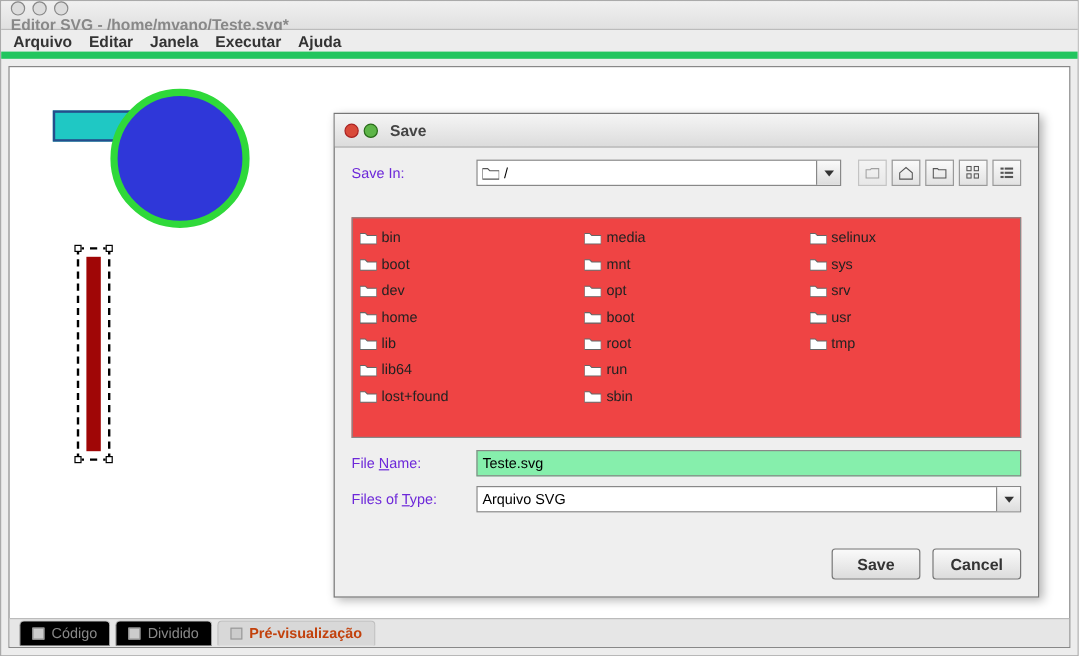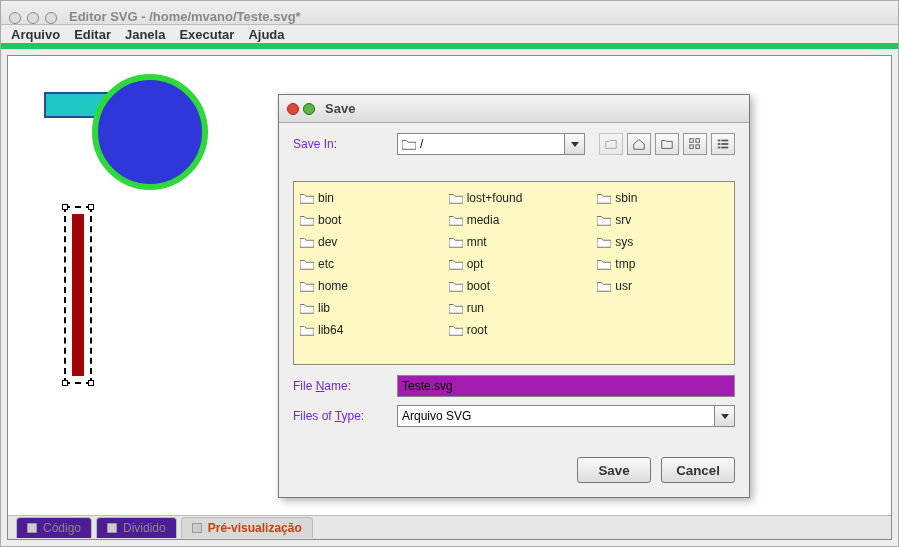--- a/index.html
+++ b/index.html
@@ -1,57 +1,57 @@
 <!DOCTYPE html>
 <html><head>
 <meta charset="utf-8">
 <style>
   * { box-sizing: border-box; margin: 0; padding: 0; }
   body { font-family: "Lucida Grande", Arial, sans-serif; font-size: 12px; background: #f4f4f4; width: 899px; height: 547px; overflow: hidden; }
   .window { width: 899px; height: 547px; background: #ededed; border: 1px solid #aaa; display: flex; flex-direction: column; }
-  .titlebar { height: 24px; background: linear-gradient(#f0f0f0,#e0e0e0); display: flex; align-items: flex-end; padding: 0 8px; border-bottom: 1px solid #bbb; }
+  .titlebar { height: 24px; background: linear-gradient(#f0f0f0,#e0e0e0); display: flex; align-items: flex-start; padding: 0 8px; border-bottom: 1px solid #bbb; flex-direction: column; }
   .traffic { display: flex; gap: 6px; margin-right: 12px; }
   .tl { width: 12px; height: 12px; border-radius: 50%; border: 1px solid #888; background: #ddd; }
   .title-text { color: #888; font-weight: bold; font-size: 13px; }
   .menubar { height: 24px; background: #ededed; display: flex; align-items: center; padding: 0 10px; gap: 14px; font-weight: bold; font-size: 13px; color: #333; border-bottom: 6px solid #22c55e; }
   .menubar span { cursor: default; }
   .workspace { flex: 1; position: relative; background: #fff; margin: 6px; border: 1px solid #888; }
   .canvas { position: absolute; inset: 0; }
   .rectshape { position: absolute; left: 36px; top: 36px; width: 96px; height: 26px; background: #1fc8c4; border: 2px solid #254d8b; }
   .circleshape { position: absolute; left: 84px; top: 18px; width: 116px; height: 116px; background: #2f37d9; border: 6px solid #2fd93a; border-radius: 50%; }
   .vbar-wrap { position: absolute; left: 56px; top: 150px; width: 28px; height: 178px; border: 2px dashed #000; display:flex; align-items:center; justify-content:center;}
   .vbar { width: 12px; height: 162px; background: #a00606; }
   .vbar-wrap .handle{position:absolute;width:6px;height:6px;background:#fff;border:1px solid #000;}
   .vbar-wrap .h-tl{left:-4px;top:-4px}.vbar-wrap .h-tr{right:-4px;top:-4px}
   .vbar-wrap .h-bl{left:-4px;bottom:-4px}.vbar-wrap .h-br{right:-4px;bottom:-4px}
   .tabs { position: absolute; left: 0; right: 0; bottom: 0; height: 24px; background: #e6e6e6; display: flex; align-items: center; padding-left: 8px; gap: 4px; border-top:1px solid #bbb;}
-  .tab { display: flex; align-items: center; gap: 6px; padding: 3px 10px; border:1px solid #bbb; border-bottom:none; background:#4c1d95; color:#888; font-size:12px; border-radius:4px 4px 0 0;}
+  .tab { display: flex; align-items: center; gap: 6px; padding: 3px 10px; border:1px solid #bbb; border-bottom:none; background:#000000; color:#888; font-size:12px; border-radius:4px 4px 0 0;}
   .tab.active { background:#d8d8d8; color:#c2410c; font-weight:bold;}
   .tab .dot{width:10px;height:10px;background:#ccc;border:1px solid #999;}
-  .dialog { position: absolute; left: 270px; top: 38px; width: 472px; background: #efefef; border: 1px solid #777; box-shadow: 3px 3px 8px rgba(0,0,0,.3); }
+  .dialog { position: absolute; left: 270px; top: 38px; width: 588px; background: #efefef; border: 1px solid #777; box-shadow: 3px 3px 8px rgba(0,0,0,.3); }
   .dlg-title { height: 28px; background: linear-gradient(#f5f5f5,#dcdcdc); display: flex; align-items: center; padding: 0 8px; border-bottom:1px solid #aaa;}
   .dlg-traffic{display:flex;gap:4px;margin-right:10px}
   .dlg-red{width:12px;height:12px;border-radius:50%;background:#d94a3a;border:1px solid #a22;}
   .dlg-green{width:12px;height:12px;border-radius:50%;background:#5db548;border:1px solid #276b18;}
   .dlg-title-text{font-weight:bold;color:#444;font-size:13px;}
   .dlg-body{padding:10px 14px 14px;}
   .row{display:flex;align-items:center;margin-bottom:8px;gap:8px;}
   .lbl{width:96px;color:#6d28d9;}
   .combo{flex:1;display:flex;height:22px;border:1px solid #888;background:#fff;align-items:center;padding:0 4px;position:relative;}
   .combo .drop{position:absolute;right:0;top:0;bottom:0;width:20px;border-left:1px solid #888;background:linear-gradient(#fafafa,#ddd);display:flex;align-items:center;justify-content:center;}
   .triangle{width:0;height:0;border-left:4px solid transparent;border-right:4px solid transparent;border-top:5px solid #333;}
   .iconbtns{display:flex;gap:4px;margin-left:6px;}
   .ib{width:24px;height:22px;border:1px solid #999;background:linear-gradient(#fafafa,#e2e2e2);display:flex;align-items:center;justify-content:center;}
   .ib.disabled{opacity:.5}
   .ib svg{width:14px;height:14px;}
-  .filelist{height:184px;border:1px solid #888;background:#fef9c3;padding:6px;display:flex;flex-direction:column;flex-wrap:wrap;gap:2px 18px;overflow:hidden;margin-bottom:10px;margin-top:26px;}
+  .filelist{height:184px;border:1px solid #888;background:#ef4444;padding:6px;display:flex;flex-direction:column;flex-wrap:wrap;gap:2px 18px;overflow:hidden;margin-bottom:10px;margin-top:26px;}
   .fitem{display:flex;align-items:center;gap:4px;width:100px;height:20px;color:#222;cursor:default;}
   .ficon{width:14px;height:12px;flex-shrink:0;}
   .textinput{flex:1;height:22px;border:1px solid #888;background:#fff;padding:2px 4px;font-family:inherit;font-size:12px;}
-  .selblue{background:#a21caf;}
+  .selblue{background:#86efac;}
   .dlg-footer{display:flex;justify-content:flex-end;gap:10px;padding:8px 14px 14px;}
   .btn{min-width:74px;height:26px;border:1px solid #777;background:linear-gradient(#fafafa,#dcdcdc);font-weight:bold;color:#333;border-radius:3px;cursor:default;}
 </style>
 </head>
 <body>
 
 <div class="window">
   <div class="titlebar">
     <div class="traffic">
       <div class="tl"></div>
@@ -155,26 +155,20 @@
             <div class="fitem">
               <svg class="ficon" viewBox="0 0 16 12">
                 <path d="M0 2h5l2 2h9v8H0z" fill="#fff" stroke="#666"></path>
               </svg>
               <span>dev</span>
             </div>
             <div class="fitem">
               <svg class="ficon" viewBox="0 0 16 12">
                 <path d="M0 2h5l2 2h9v8H0z" fill="#fff" stroke="#666"></path>
               </svg>
-              <span>etc</span>
-            </div>
-            <div class="fitem">
-              <svg class="ficon" viewBox="0 0 16 12">
-                <path d="M0 2h5l2 2h9v8H0z" fill="#fff" stroke="#666"></path>
-              </svg>
               <span>home</span>
             </div>
             <div class="fitem">
               <svg class="ficon" viewBox="0 0 16 12">
                 <path d="M0 2h5l2 2h9v8H0z" fill="#fff" stroke="#666"></path>
               </svg>
               <span>lib</span>
             </div>
             <div class="fitem">
               <svg class="ficon" viewBox="0 0 16 12">
@@ -209,57 +203,63 @@
             <div class="fitem">
               <svg class="ficon" viewBox="0 0 16 12">
                 <path d="M0 2h5l2 2h9v8H0z" fill="#fff" stroke="#666"></path>
               </svg>
               <span>boot</span>
             </div>
             <div class="fitem">
               <svg class="ficon" viewBox="0 0 16 12">
                 <path d="M0 2h5l2 2h9v8H0z" fill="#fff" stroke="#666"></path>
               </svg>
+              <span>root</span>
+            </div>
+            <div class="fitem">
+              <svg class="ficon" viewBox="0 0 16 12">
+                <path d="M0 2h5l2 2h9v8H0z" fill="#fff" stroke="#666"></path>
+              </svg>
               <span>run</span>
             </div>
             <div class="fitem">
               <svg class="ficon" viewBox="0 0 16 12">
                 <path d="M0 2h5l2 2h9v8H0z" fill="#fff" stroke="#666"></path>
               </svg>
-              <span>root</span>
-            </div>
-            <div class="fitem">
-              <svg class="ficon" viewBox="0 0 16 12">
-                <path d="M0 2h5l2 2h9v8H0z" fill="#fff" stroke="#666"></path>
-              </svg>
               <span>sbin</span>
             </div>
             <div class="fitem">
               <svg class="ficon" viewBox="0 0 16 12">
                 <path d="M0 2h5l2 2h9v8H0z" fill="#fff" stroke="#666"></path>
               </svg>
+              <span>selinux</span>
+            </div>
+            <div class="fitem">
+              <svg class="ficon" viewBox="0 0 16 12">
+                <path d="M0 2h5l2 2h9v8H0z" fill="#fff" stroke="#666"></path>
+              </svg>
+              <span>sys</span>
+            </div>
+            <div class="fitem">
+              <svg class="ficon" viewBox="0 0 16 12">
+                <path d="M0 2h5l2 2h9v8H0z" fill="#fff" stroke="#666"></path>
+              </svg>
               <span>srv</span>
             </div>
             <div class="fitem">
               <svg class="ficon" viewBox="0 0 16 12">
                 <path d="M0 2h5l2 2h9v8H0z" fill="#fff" stroke="#666"></path>
               </svg>
-              <span>sys</span>
+              <span>usr</span>
             </div>
             <div class="fitem">
               <svg class="ficon" viewBox="0 0 16 12">
                 <path d="M0 2h5l2 2h9v8H0z" fill="#fff" stroke="#666"></path>
               </svg>
               <span>tmp</span>
-            </div>
-            <div class="fitem">
-              <svg class="ficon" viewBox="0 0 16 12">
-                <path d="M0 2h5l2 2h9v8H0z" fill="#fff" stroke="#666"></path>
-              </svg>
-              <span>usr</span>
             </div>
           </div>
 
         <div class="row">
           <div class="lbl">File <u>N</u>ame:</div>
           <input class="textinput selblue" value="Teste.svg" style="">
         </div>
         <div class="row">
           <div class="lbl">Files of <u>T</u>ype:</div>
           <div class="combo">

